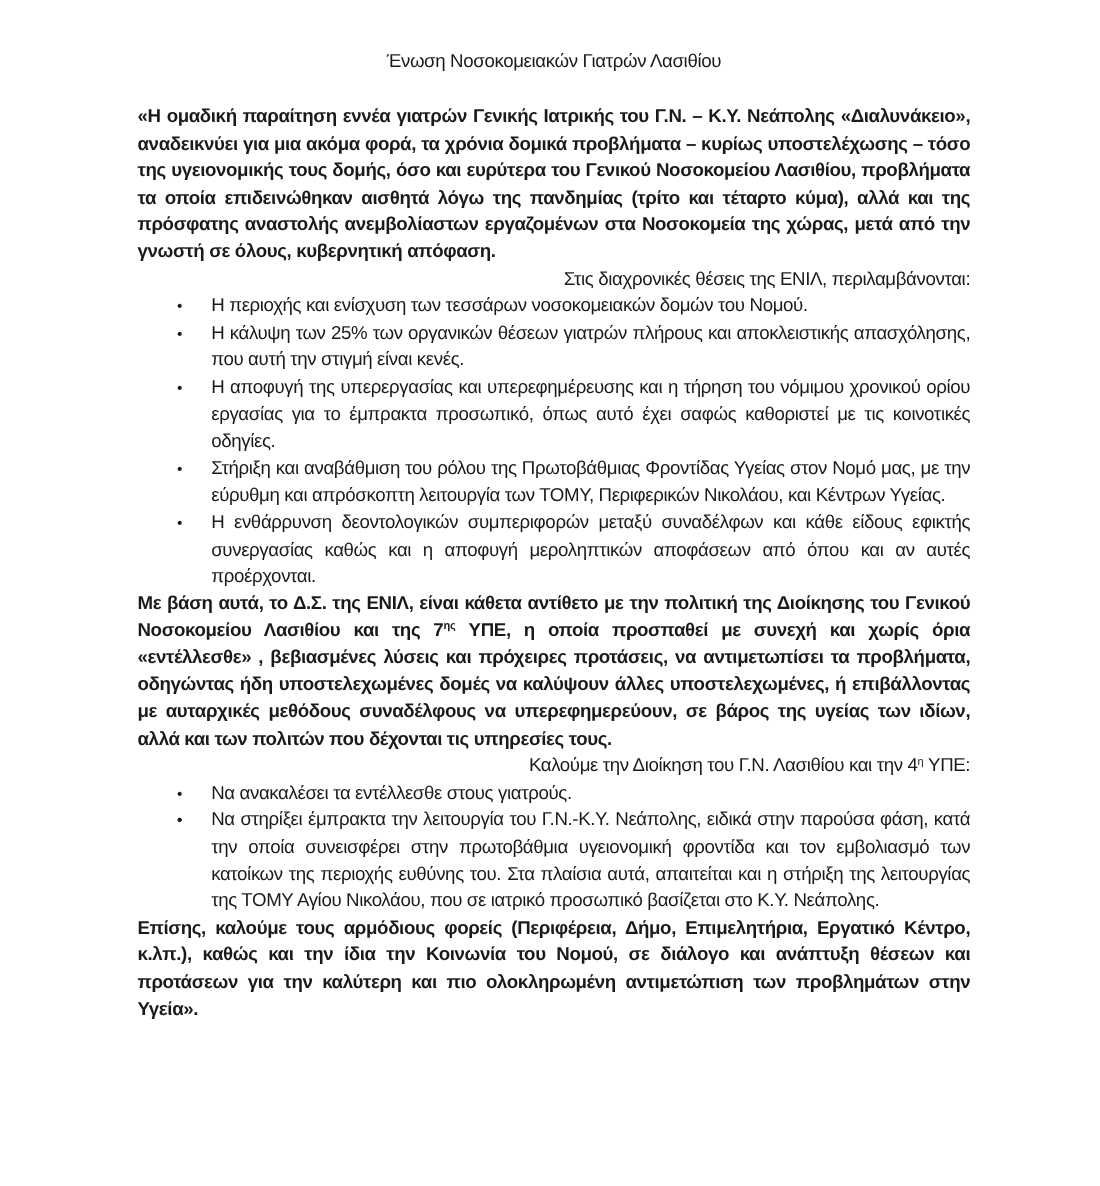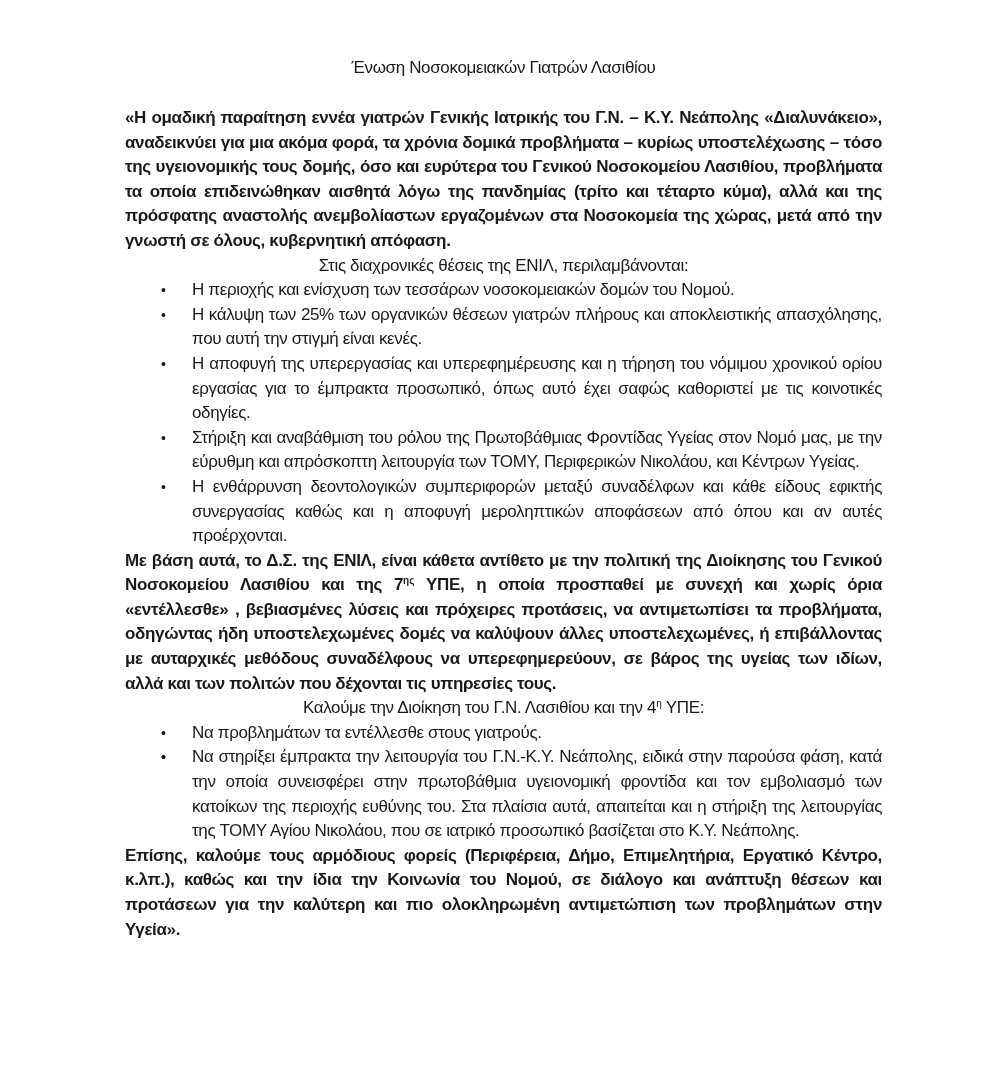--- a/index.html
+++ b/index.html
@@ -11,42 +11,42 @@
     width: 1000px;
     height: 1078px;
     position: relative;
     overflow: hidden;
     font-family: "Liberation Sans", "DejaVu Sans", sans-serif;
     color: #1a1a1a;
   }
   .page {
     position: absolute;
     left: 125px;
-    top: 56px;
+    top: 44px;
     width: 757px;
     font-size: 17px;
     line-height: 24.6px;
     letter-spacing: -0.35px;
     word-spacing: 0px;
   }
   .title {
     text-align: center;
     margin: 0 0 26px 0;
     height: 24px;
     font-size: 17px;
   }
   .para {
     margin: 0;
     text-align: justify;
     text-align-last: left;
     font-weight: bold;
   }
   .lead {
     margin: 0;
-    text-align: center;
+    text-align: right;
   }
   ul.bullets {
     list-style: none;
     margin: 0;
     padding: 0 0 0 67px;
   }
   ul.bullets li {
     position: relative;
     text-align: justify;
     text-align-last: left;
@@ -100,21 +100,21 @@
     </li>
   </ul>
 
   <p class="para"><span>Με βάση αυτά, το Δ.Σ. της ΕΝΙΛ, είναι κάθετα αντίθετο με την πολιτική της Διοίκησης του Γενικού Νοσοκομείου Λασιθίου και της 7</span><sup>ης</sup><span> ΥΠΕ, η οποία προσπαθεί με συνεχή και χωρίς όρια «εντέλλεσθε» , βεβιασμένες λύσεις και πρόχειρες προτάσεις, να αντιμετωπίσει τα προβλήματα, οδηγώντας ήδη υποστελεχωμένες δομές να καλύψουν άλλες υποστελεχωμένες, ή επιβάλλοντας με αυταρχικές μεθόδους συναδέλφους να υπερεφημερεύουν, σε βάρος της υγείας των ιδίων, αλλά και των πολιτών που δέχονται τις υπηρεσίες τους.</span></p>
 
   <p class="lead"><span>Καλούμε την Διοίκηση του Γ.Ν. Λασιθίου και την 4</span><sup>η</sup><span> ΥΠΕ:</span></p>
 
   <ul class="bullets">
     <li>
       <span class="bullet">•</span>
-      <span>Να προβλημάτων τα εντέλλεσθε στους γιατρούς.</span>
+      <span>Να ανακαλέσει τα εντέλλεσθε στους γιατρούς.</span>
     </li>
     <li>
       <span class="bullet">•</span>
     </li>
     <li>
       <span class="bullet">•</span>
       <span>Να στηρίξει έμπρακτα την λειτουργία του Γ.Ν.-Κ.Υ. Νεάπολης, ειδικά στην παρούσα φάση, κατά την οποία συνεισφέρει στην πρωτοβάθμια υγειονομική φροντίδα και τον εμβολιασμό των κατοίκων της περιοχής ευθύνης του. Στα πλαίσια αυτά, απαιτείται και η στήριξη της λειτουργίας της ΤΟΜΥ Αγίου Νικολάου, που σε ιατρικό προσωπικό βασίζεται στο Κ.Υ. Νεάπολης.</span>
     </li>
   </ul>
 

